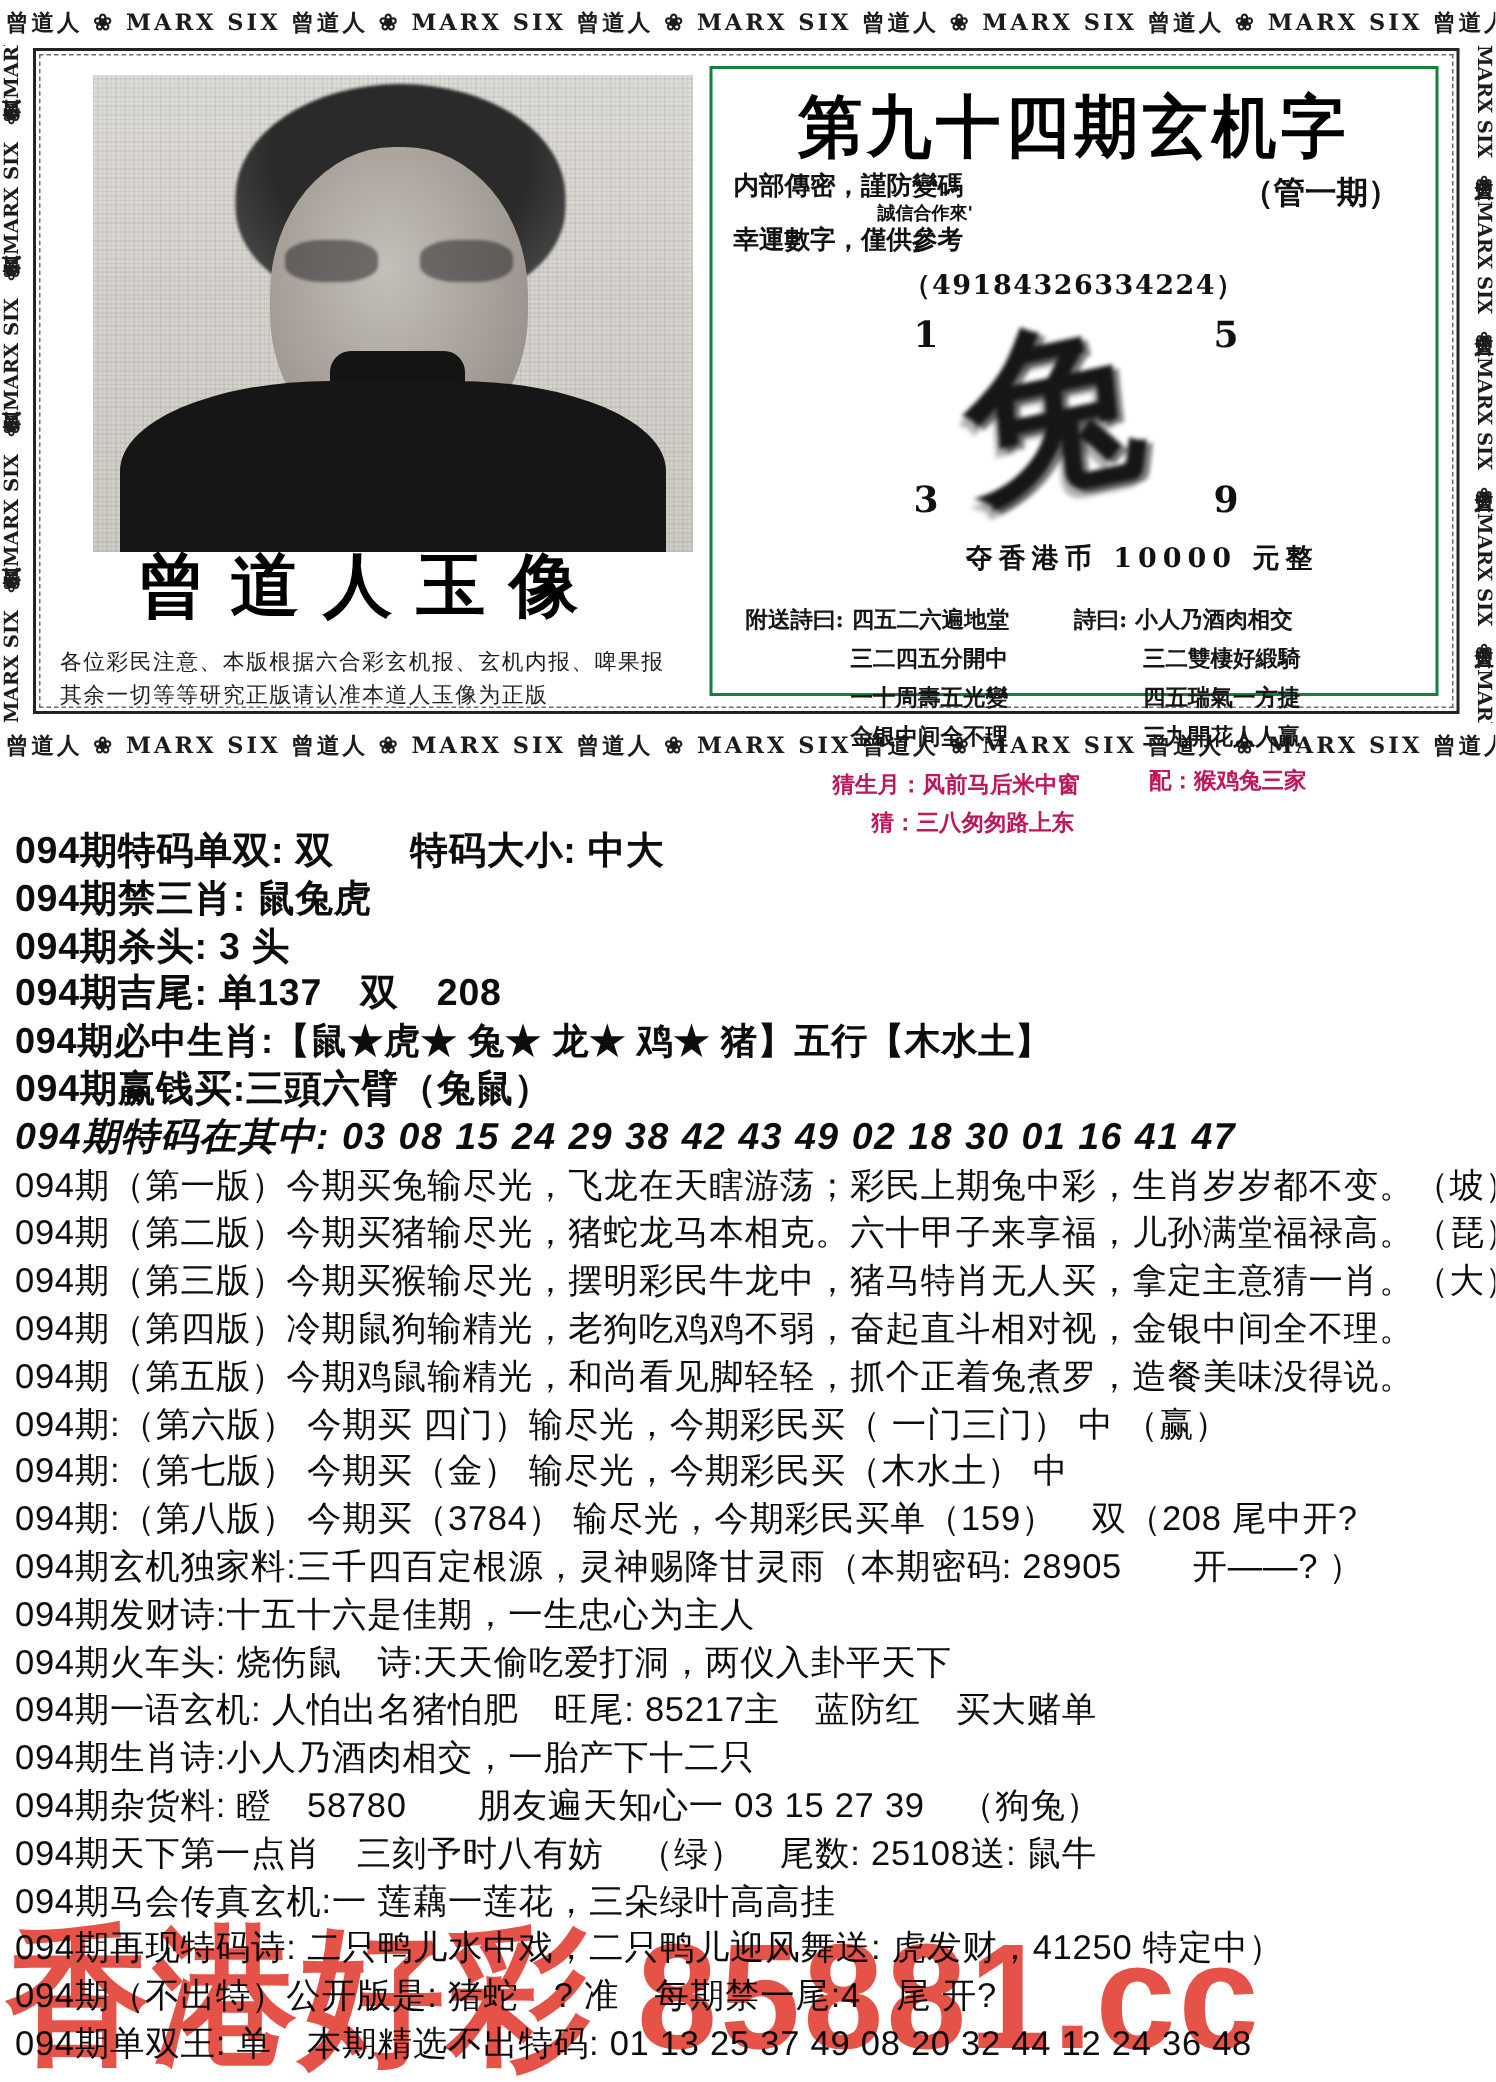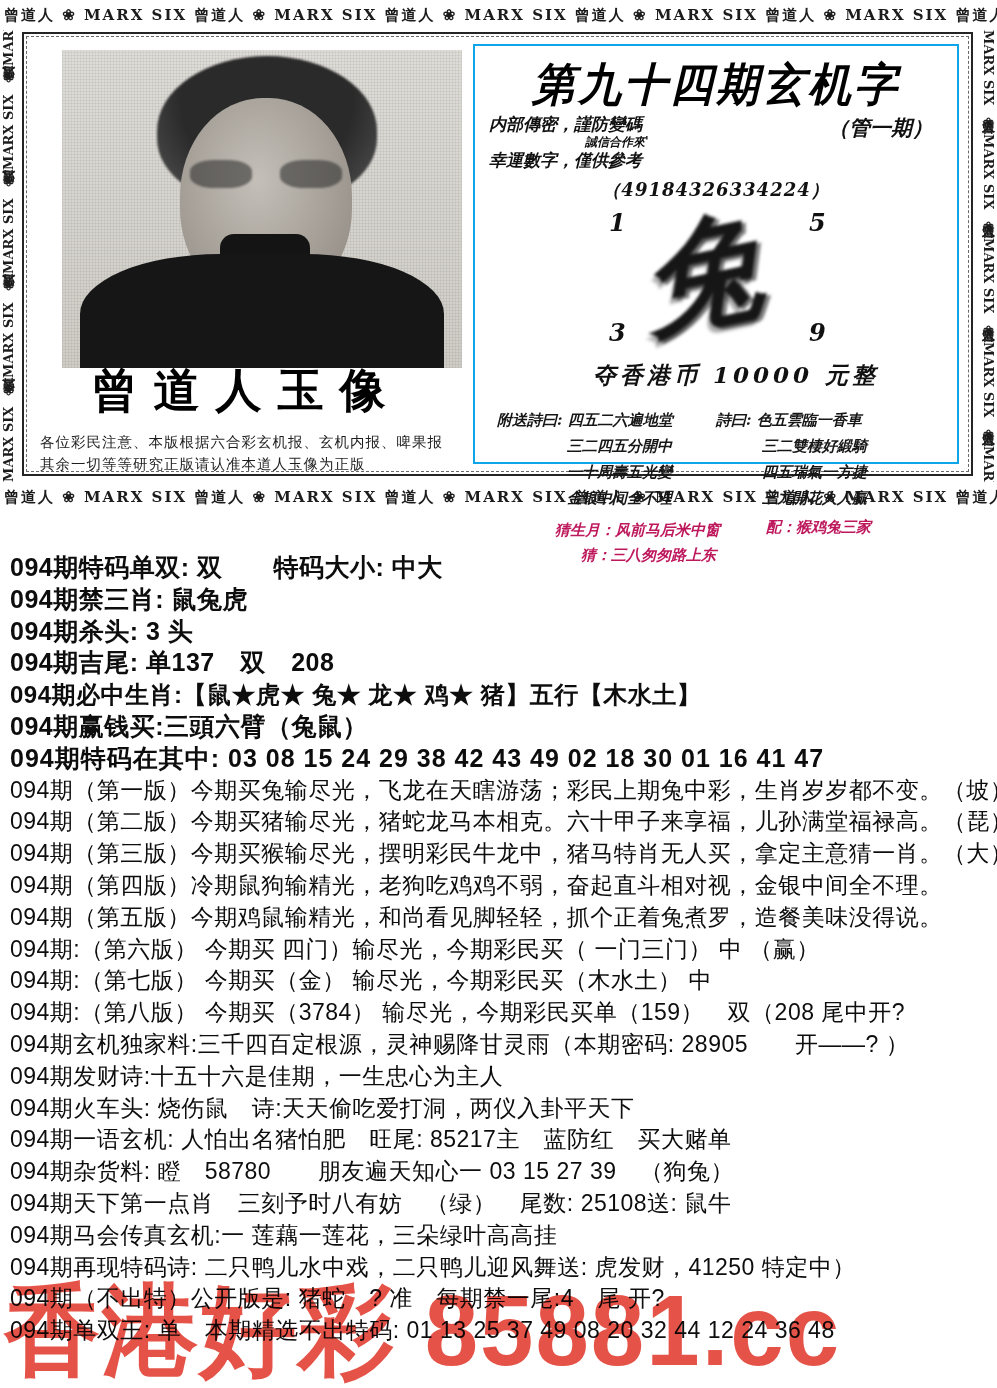--- a/index.html
+++ b/index.html
@@ -41,56 +41,56 @@
   .sweater{position:absolute;left:18px;bottom:-6px;width:364px;height:120px;
         border-radius:45% 45% 0 0/70px;background:#161616;}
   .collar{position:absolute;left:158px;bottom:88px;width:90px;height:46px;border-radius:14px;
         background:#141414;}
   .caption{position:absolute;left:0;right:0;top:326px;text-align:center;
         font-family:"DejaVu Serif",serif;font-weight:700;font-size:46px;letter-spacing:16px;color:#000000;}
   .notes{position:absolute;left:16px;right:6px;top:398px;font-family:Liberation Sans, sans-serif;
         font-size:14.5px;line-height:1.5;color:#1e1e1e;letter-spacing:1px;}
   
   .panel-col{width:53%;padding:10px 12px 10px 4px;box-sizing:border-box;}
-  .panel{position:relative;height:100%;border:2px solid #0ea5e9;box-sizing:border-box;
-        padding:6px 14px 4px 14px;font-family:"DejaVu Serif",serif;font-style:italic;}
+  .panel{position:relative;height:100%;border:2px solid #15803d;box-sizing:border-box;
+        padding:6px 14px 4px 14px;font-family:"DejaVu Serif",serif;}
   .panel-title{font-size:43px;font-weight:700;letter-spacing:3px;color:#000;text-align:center;
         transform:scaleY(1.05);margin-top:4px;}
   .sub-row{display:flex;justify-content:space-between;}
   .sub-left{font-size:17px;font-weight:700;line-height:1.25;color:#111;}
   .sub-mid{font-size:12px;font-weight:700;padding-left:96px;}
   .sub-right{font-size:21px;font-weight:700;padding-right:10px;}
   .num-string{font-size:18px;font-weight:700;letter-spacing:1px;text-align:center;margin-top:6px;
         font-family:"DejaVu Serif",serif;}
   .zodiac{position:relative;width:330px;height:148px;margin:4px auto 0 auto;}
   .zodiac .ch{position:absolute;left:92px;top:-12px;font-size:120px;font-weight:700;color:#161616;
         transform:rotate(-12deg) skewX(-6deg);filter:blur(1.4px);
         text-shadow:4px 3px 0 rgba(20,20,20,.55), -3px 5px 2px rgba(20,20,20,.35);}
   .zodiac .n{position:absolute;font-size:24px;font-weight:700;font-family:"DejaVu Serif",serif;}
   .zodiac .tl{left:58px;top:2px;} .zodiac .tr{left:258px;top:2px;}
   .zodiac .bl{left:58px;top:112px;} .zodiac .br{left:258px;top:112px;}
-  .prize{font-size:23px;font-weight:700;letter-spacing:4px;text-align:right;padding-right:64px;
+  .prize{font-size:18px;font-weight:700;letter-spacing:4px;text-align:right;padding-right:64px;
         margin-top:6px;}
   .poems{display:flex;margin-top:16px;font-size:15px;font-weight:700;line-height:1.75;color:#161616;}
   .poem{width:50%;}
   .poem .pl{padding-left:78px;}
   .poem.rt .pl{padding-left:46px;}
   .poem .first{padding-left:8px;}
   .poem.rt .first{padding-left:0;}
   .guess-row{display:flex;margin-top:6px;font-size:15px;font-weight:700;color:#be185d;}
   .guess-col{padding-left:66px;line-height:1.7;}
   .guess-col .g2{padding-left:26px;}
   .pair{padding-left:46px;}
   
   .content{padding:40px 0 0 10px;}
   .line{height:31.8px;line-height:31.8px;font-size:23px;white-space:nowrap;color:#0d0d0d;
         letter-spacing:.5px;}
   .content .line:nth-child(-n+7){font-weight:700;font-size:25px;}
   .content .line:nth-child(5){font-size:24px;}
-  .content .line:nth-child(7){letter-spacing:1px;}
+  .content .line:nth-child(7){letter-spacing:1px;font-style:italic;}
   
   .watermark{position:absolute;left:4px;top:1268px;z-index:6;pointer-events:none;
         font-family:"Liberation Sans",sans-serif;font-weight:700;font-size:96px;
         color:#e23b2e;opacity:.88;letter-spacing:2px;mix-blend-mode:multiply;white-space:nowrap;
         transform:scaleY(1.04);}
 </style>
 </head>
 <body>
 
 <div class="page">
@@ -147,21 +147,21 @@
             <div class="prize">夺香港币 10000 元整</div>
 
             <div class="poems">
               <div class="poem">
                 <div class="first"><span>附送詩曰:</span> <span>四五二六遍地堂</span></div>
                 <div class="pl">三二四五分開中</div>
                 <div class="pl">一十周壽五光變</div>
                 <div class="pl">金银中间全不理</div>
               </div>
               <div class="poem rt">
-                <div class="first"><span>詩曰:</span> <span>色五雲臨一香車</span></div>
+                <div class="first"><span>詩曰:</span> <span>小人乃酒肉相交</span></div>
                 <div class="pl">三二雙棲好緞騎</div>
                 <div class="pl">四五瑞氣一方捷</div>
                 <div class="pl">三九開花人人贏</div>
               </div>
             </div>
 
             <div class="guess-row">
               <div class="guess-col">
                 <div>猜生月：风前马后米中窗</div>
                 <div class="g2">猜：三八匆匆路上东</div>
@@ -190,20 +190,21 @@
     <div class="line">094期（第三版）今期买猴输尽光，摆明彩民牛龙中，猪马特肖无人买，拿定主意猜一肖。（大）</div>
     <div class="line">094期（第四版）冷期鼠狗输精光，老狗吃鸡鸡不弱，奋起直斗相对视，金银中间全不理。</div>
     <div class="line">094期（第五版）今期鸡鼠输精光，和尚看见脚轻轻，抓个正着兔煮罗，造餐美味没得说。</div>
     <div class="line">094期:（第六版） 今期买 四门）输尽光，今期彩民买（ 一门三门） 中 （赢）</div>
     <div class="line">094期:（第七版） 今期买（金） 输尽光，今期彩民买（木水土） 中</div>
     <div class="line">094期:（第八版） 今期买（3784） 输尽光，今期彩民买单（159）　双（208 尾中开?</div>
     <div class="line">094期玄机独家料:三千四百定根源，灵神赐降甘灵雨（本期密码: 28905　　开——? ）</div>
     <div class="line">094期发财诗:十五十六是佳期，一生忠心为主人</div>
     <div class="line">094期火车头: 烧伤鼠　诗:天天偷吃爱打洞，两仪入卦平天下</div>
     <div class="line">094期一语玄机: 人怕出名猪怕肥　旺尾: 85217主　蓝防红　买大赌单</div>
+    <div class="line">094期生肖诗:小人乃酒肉相交，一胎产下十二只</div>
     <div class="line">094期杂货料: 瞪　58780　　朋友遍天知心一 03 15 27 39　（狗兔）</div>
     <div class="line">094期天下第一点肖　三刻予时八有妨　（绿）　尾数: 25108送: 鼠牛</div>
     <div class="line">094期马会传真玄机:一 莲藕一莲花，三朵绿叶高高挂</div>
     <div class="line">094期再现特码诗: 二只鸭儿水中戏，二只鸭儿迎风舞送: 虎发财，41250 特定中）</div>
     <div class="line">094期（不出特）公开版是: 猪蛇　? 准　每期禁一尾:4　尾 开?</div>
     <div class="line">094期单双王: 单　本期精选不出特码: 01 13 25 37 49 08 20 32 44 12 24 36 48</div>
   </div>
 
   <div class="watermark">香港好彩 85881.cc</div>
 

